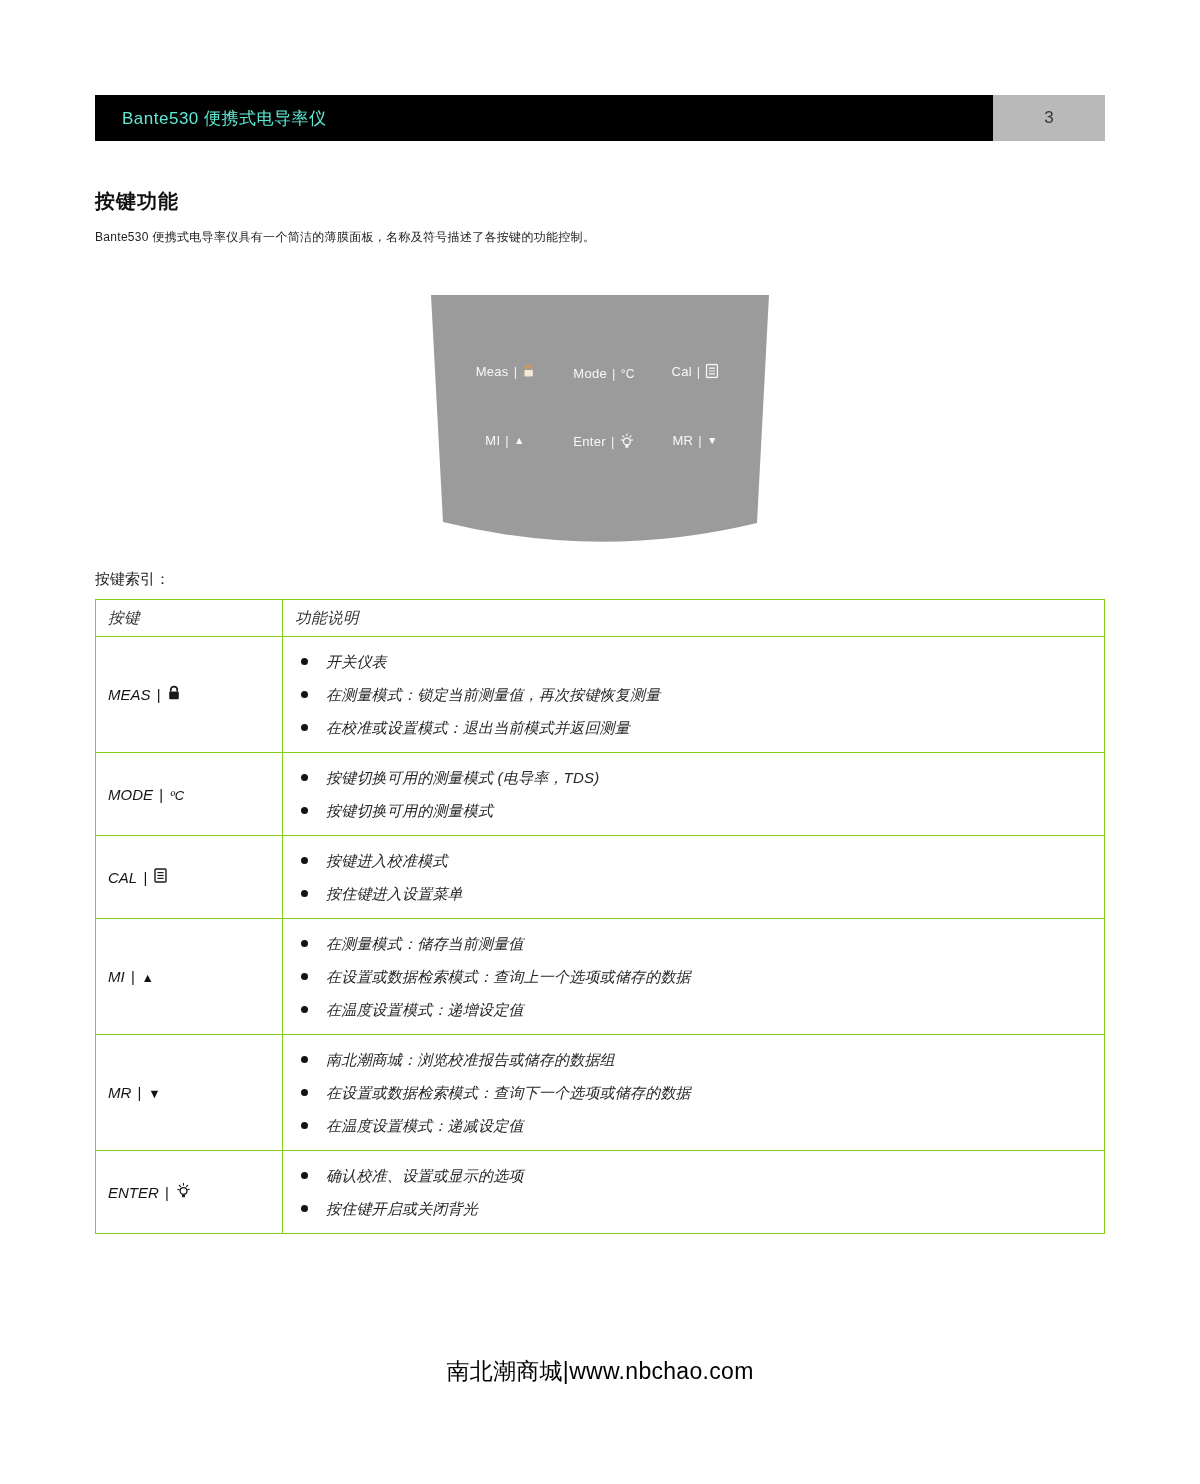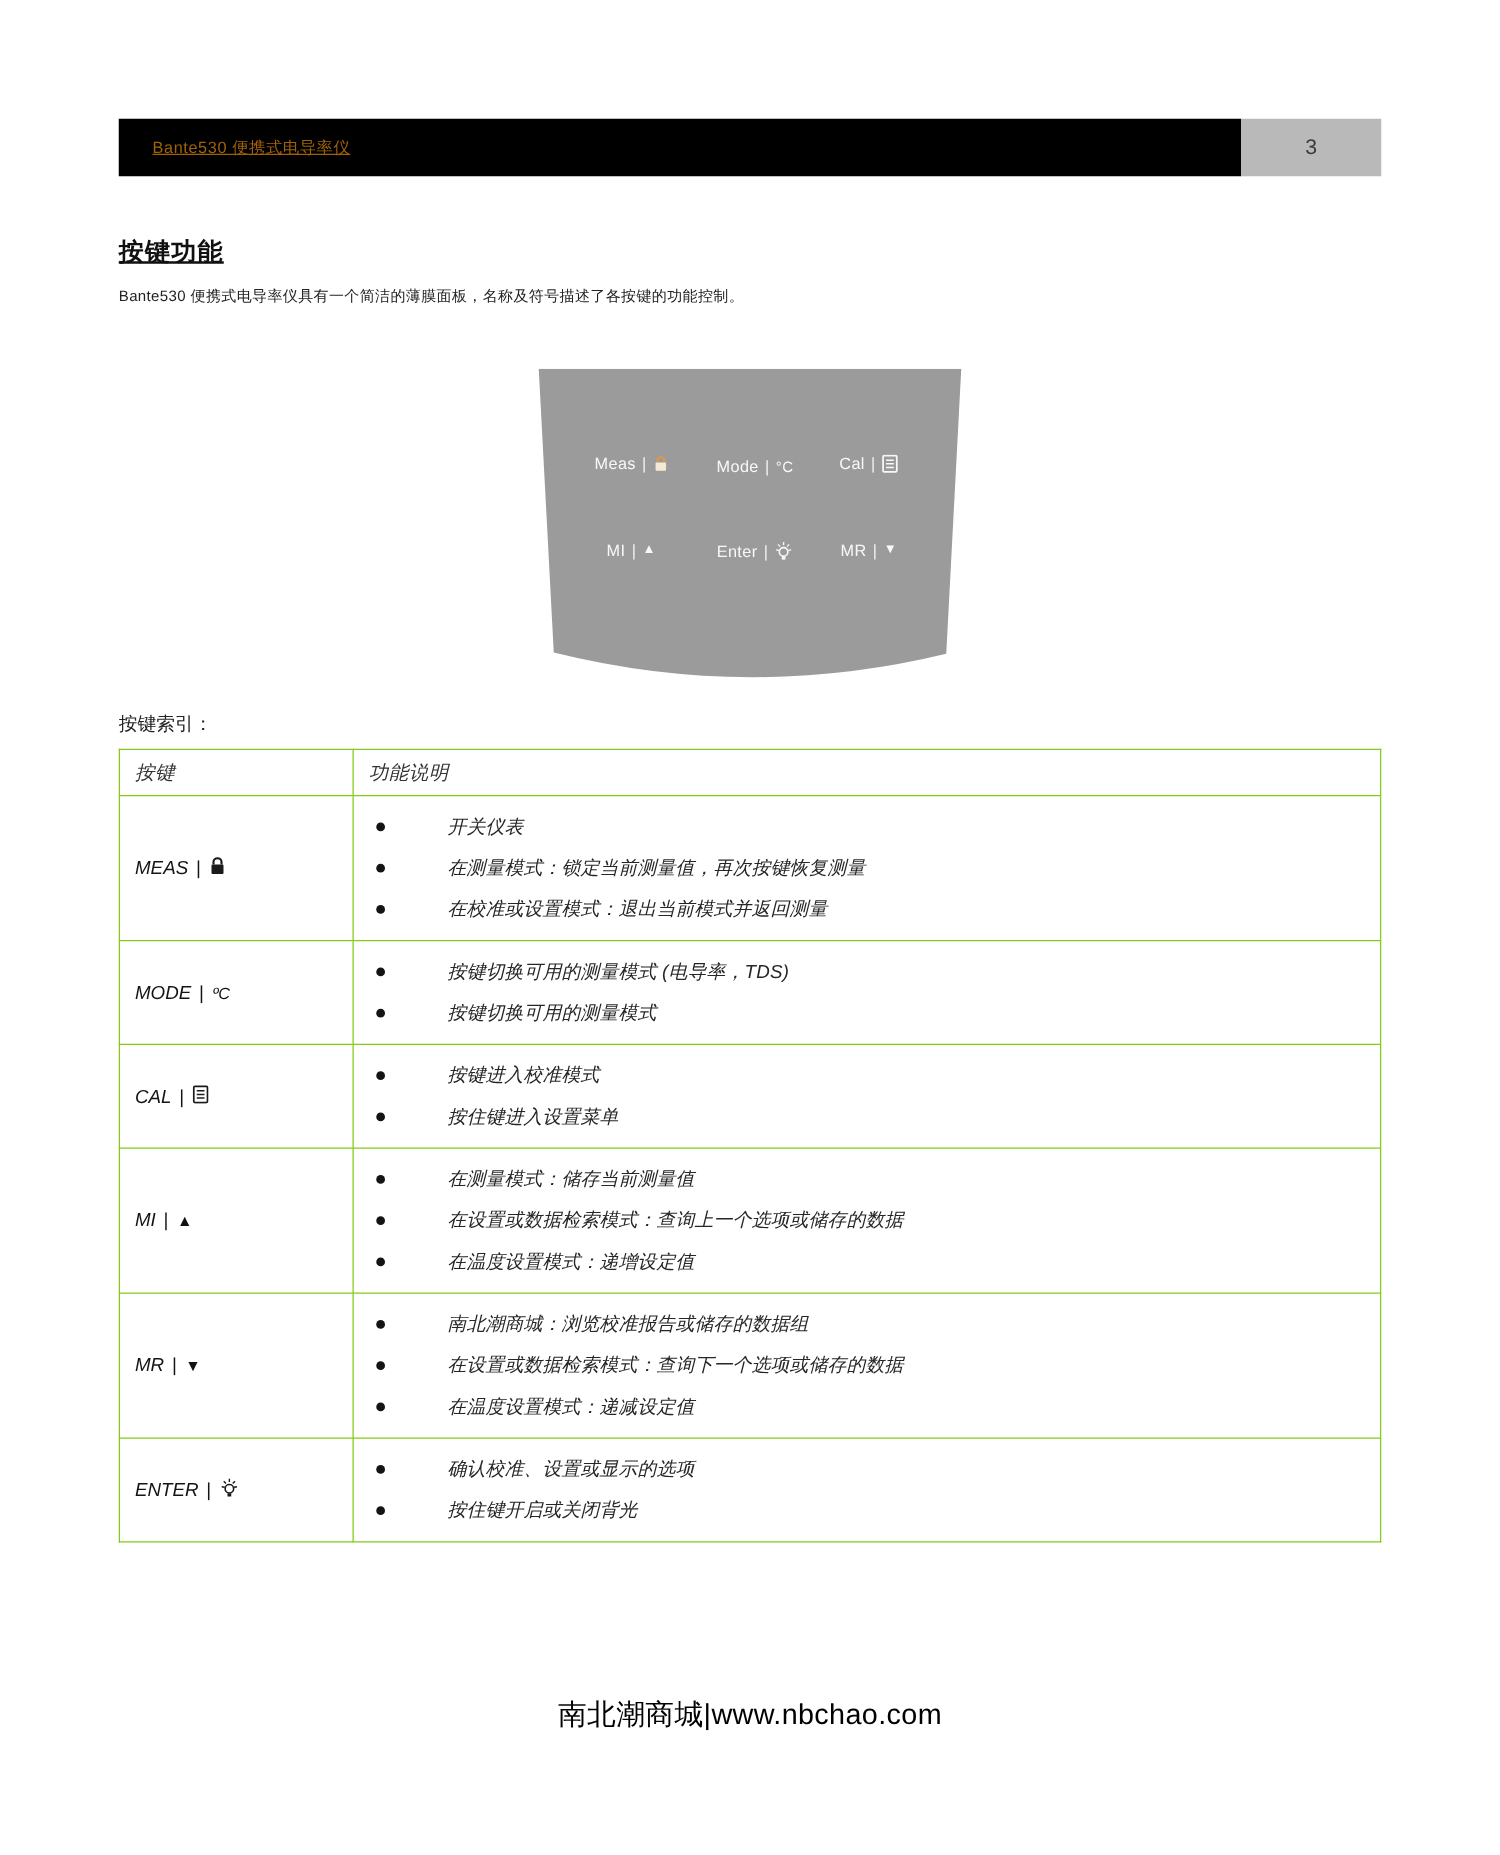--- a/index.html
+++ b/index.html
@@ -10,33 +10,32 @@
     font-family:"Liberation Sans","DejaVu Sans",sans-serif;
     color:#1a1a1a;
     overflow:hidden;
   }
   
   .header-bar{
     position:absolute;left:95px;top:95px;width:898px;height:46px;
     background:#000000;display:flex;align-items:center;
   }
   .header-title{
-    color:#a16207;font-size:13px;letter-spacing:.5px;padding-left:27px;
+    color:#5eead4;font-size:17px;letter-spacing:.5px;padding-left:27px;
     white-space:nowrap;
-    text-decoration:underline;
   }
   .page-badge{
     position:absolute;left:993px;top:95px;width:112px;height:46px;
     background:#b9b9b9;display:flex;align-items:center;justify-content:center;
   }
   .page-num{font-size:17px;color:#3a3a3a;}
   
   .section-heading{
     position:absolute;left:95px;top:188px;
-    font-size:20px;font-weight:bold;color:#111;letter-spacing:1px;text-decoration:underline;
+    font-size:20px;font-weight:bold;color:#111;letter-spacing:1px;
   }
   .intro{
     position:absolute;left:95px;top:229px;width:900px;
     font-size:12px;color:#222;letter-spacing:.3px;
   }
   
   .panel{
     position:absolute;left:429px;top:295px;width:342px;height:250px;
   }
   .panel svg.panel-shape{position:absolute;left:0;top:0;}
@@ -76,21 +75,21 @@
     font-size:15px;color:#141414;white-space:nowrap;
   }
   .key-wrap{display:inline-flex;align-items:center;}
   .key-sep{margin:0 7px 0 6px;color:#141414;font-size:15px;}
   .key-cell .glyph{font-size:12.5px;line-height:1;color:#111;}
   .key-cell .glyph.deg{font-size:13px;}
   td.desc-cell{vertical-align:middle;padding:8px 10px 8px 0;}
   ul.bullet-list{list-style:none;margin:0;padding:0;}
   li.bullet-item{
     display:flex;align-items:center;line-height:33px;height:33px;
-    font-size:15px;color:#262626;letter-spacing:.2px;white-space:nowrap;gap:32px;
+    font-size:15px;color:#262626;letter-spacing:.2px;white-space:nowrap;
   }
   .bullet-dot{
     flex:0 0 auto;width:7px;height:7px;border-radius:50%;
     background:#141414;margin-left:18px;margin-right:18px;
   }
   
   .footer{
     position:absolute;left:0;top:1356px;width:1200px;text-align:center;
     font-size:23px;color:#000;letter-spacing:.3px;
   }

